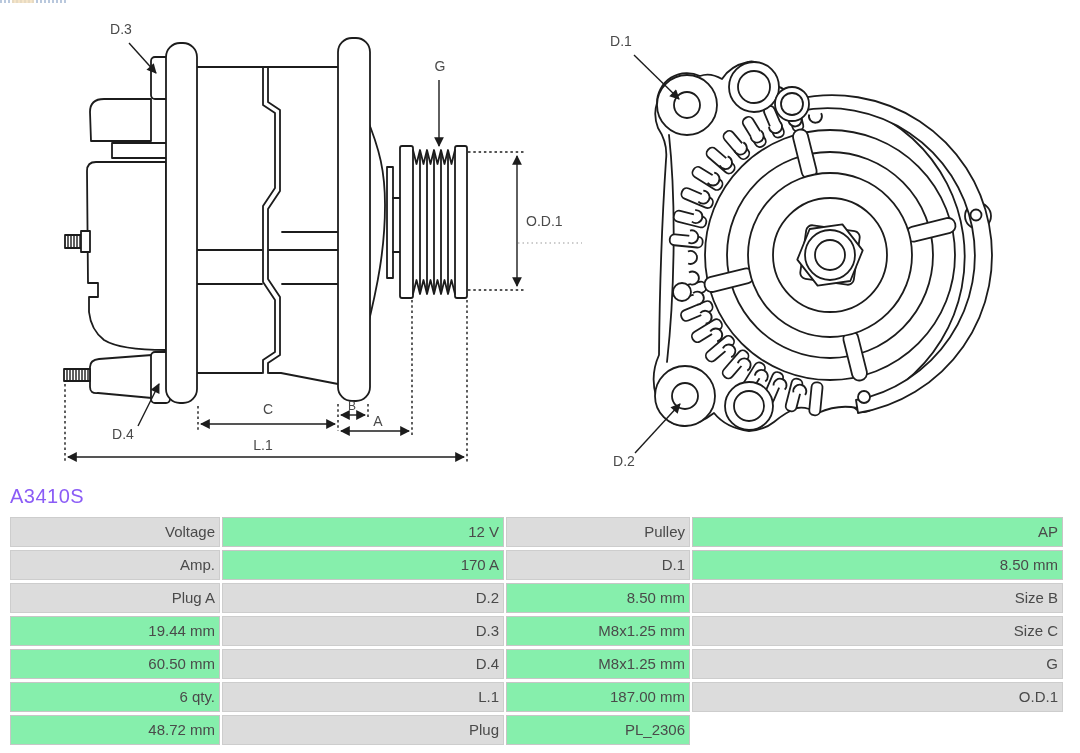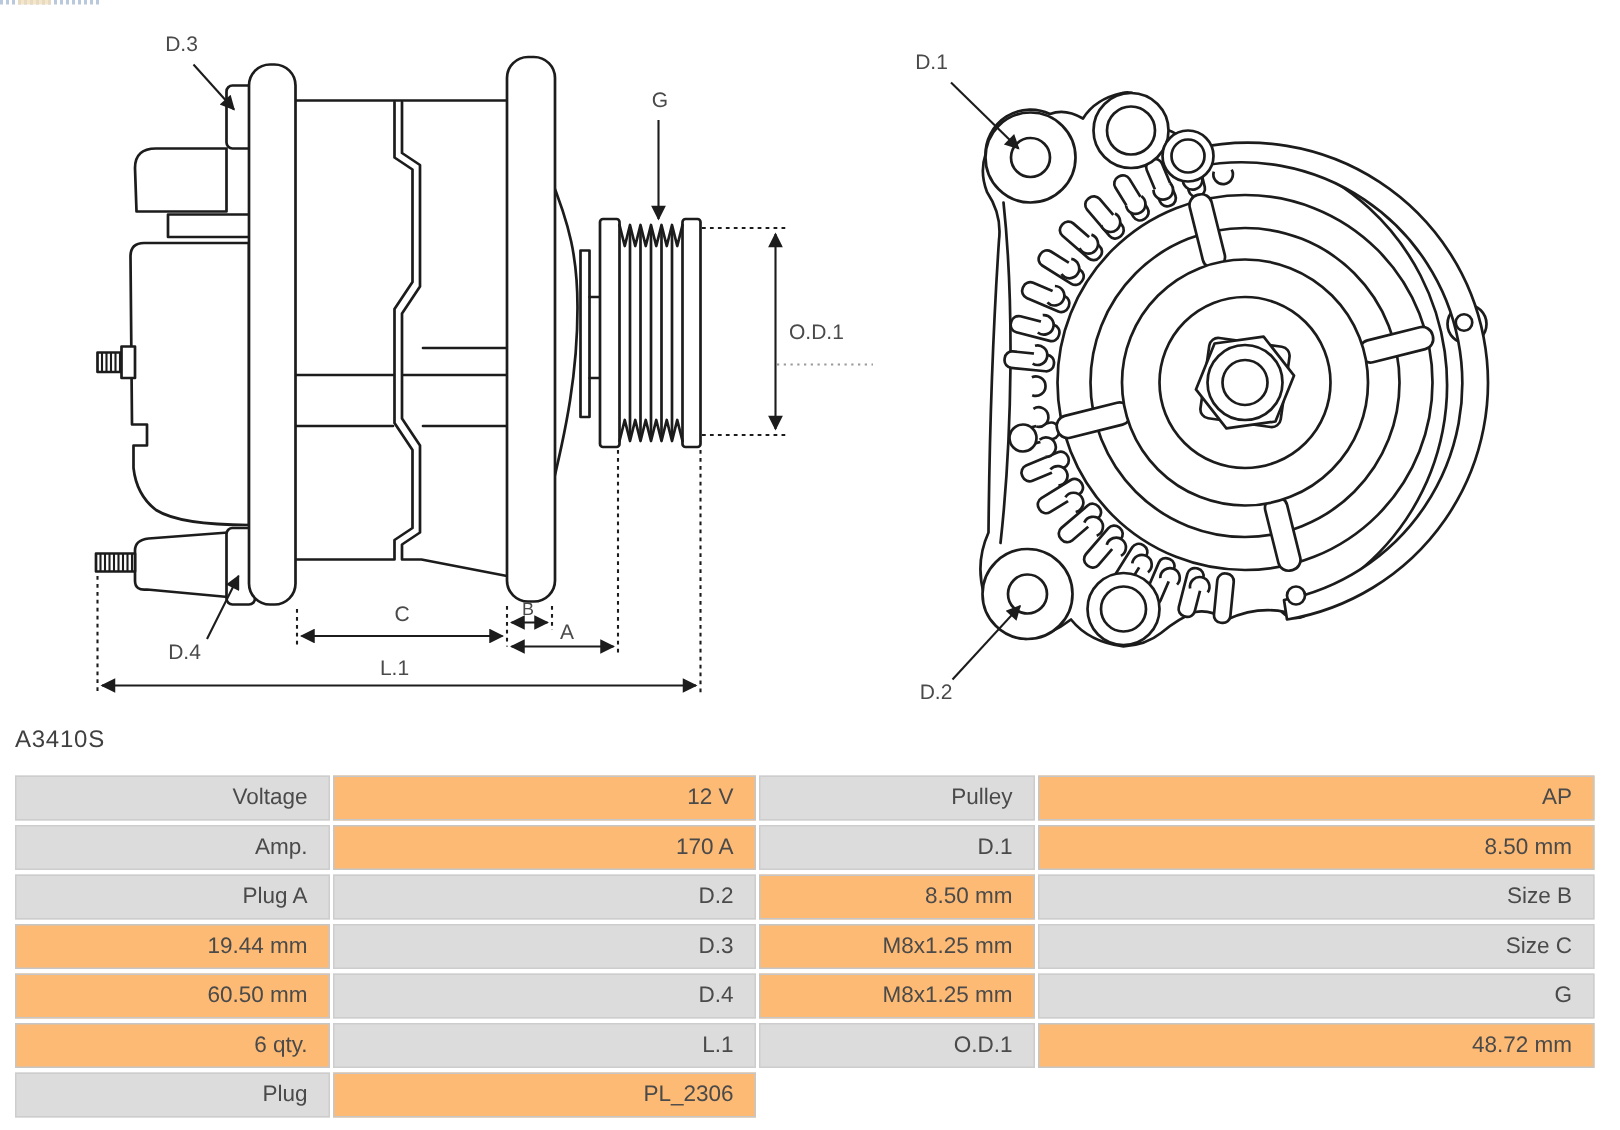--- a/index.html
+++ b/index.html
@@ -10,26 +10,26 @@
   svg{position:absolute;left:0;top:0;}
   .shape{fill:#ffffff;stroke:#1c1c1c;stroke-width:1.8;stroke-linejoin:round;}
   .ln{fill:none;stroke:#1c1c1c;stroke-width:1.8;stroke-linejoin:round;stroke-linecap:round;}
   .fillonly{fill:#ffffff;stroke:none;}
   .dim{fill:none;stroke:#1c1c1c;stroke-width:1.4;}
   .dot{fill:none;stroke:#1c1c1c;stroke-width:1.4;stroke-dasharray:2.5 2.8;}
   .cdot{fill:none;stroke:#9a9a9a;stroke-width:1.2;stroke-dasharray:1.5 3;}
   .hatch{fill:none;stroke:#1c1c1c;stroke-width:1.4;}
   .lbl{fill:#4a4a4a;font-size:14px;font-family:"Liberation Sans",sans-serif;}
   .lbl.small{font-size:12px;}
-  .partnum{position:absolute;left:10px;top:485px;font-size:16px;color:#404040;letter-spacing:.5px;}
+  .partnum{position:absolute;left:10px;top:485px;font-size:20px;color:#8b5cf6;letter-spacing:.5px;}
   .spec-table{position:absolute;left:10px;top:517px;width:1053px;display:grid;
     grid-template-columns:210px 282px 184px 1fr;column-gap:2px;row-gap:3px;font-size:15px;color:#4a4a4a;}
-  .cell{height:28px;line-height:28px;text-align:right;padding-right:14px;white-space:nowrap;overflow:hidden;}
+  .cell{height:28px;line-height:28px;text-align:right;padding-right:4px;white-space:nowrap;overflow:hidden;}
   .cell.label{background:#dcdcdc;border:1px solid #cdcdcd;}
-  .cell.value{background:#fdba74;border:1px solid #c6c6c6;}
+  .cell.value{background:#86efac;border:1px solid #c6c6c6;}
 </style>
 </head>
 <body>
 
 <div class="artifact">
     <span></span>
   </div>
 
 <svg width="1080" height="480" viewBox="0 0 1080 480">
   <defs>
@@ -227,18 +227,19 @@
   <div class="cell value">M8x1.25 mm</div>
 
   <div class="cell label">Size C</div>
   <div class="cell value">60.50 mm</div>
   <div class="cell label">D.4</div>
   <div class="cell value">M8x1.25 mm</div>
 
   <div class="cell label">G</div>
   <div class="cell value">6 qty.</div>
   <div class="cell label">L.1</div>
+  <div class="cell value">187.00 mm</div>
 
   <div class="cell label">O.D.1</div>
   <div class="cell value">48.72 mm</div>
   <div class="cell label">Plug</div>
   <div class="cell value">PL_2306</div>
 </div>
 
 </body></html>

